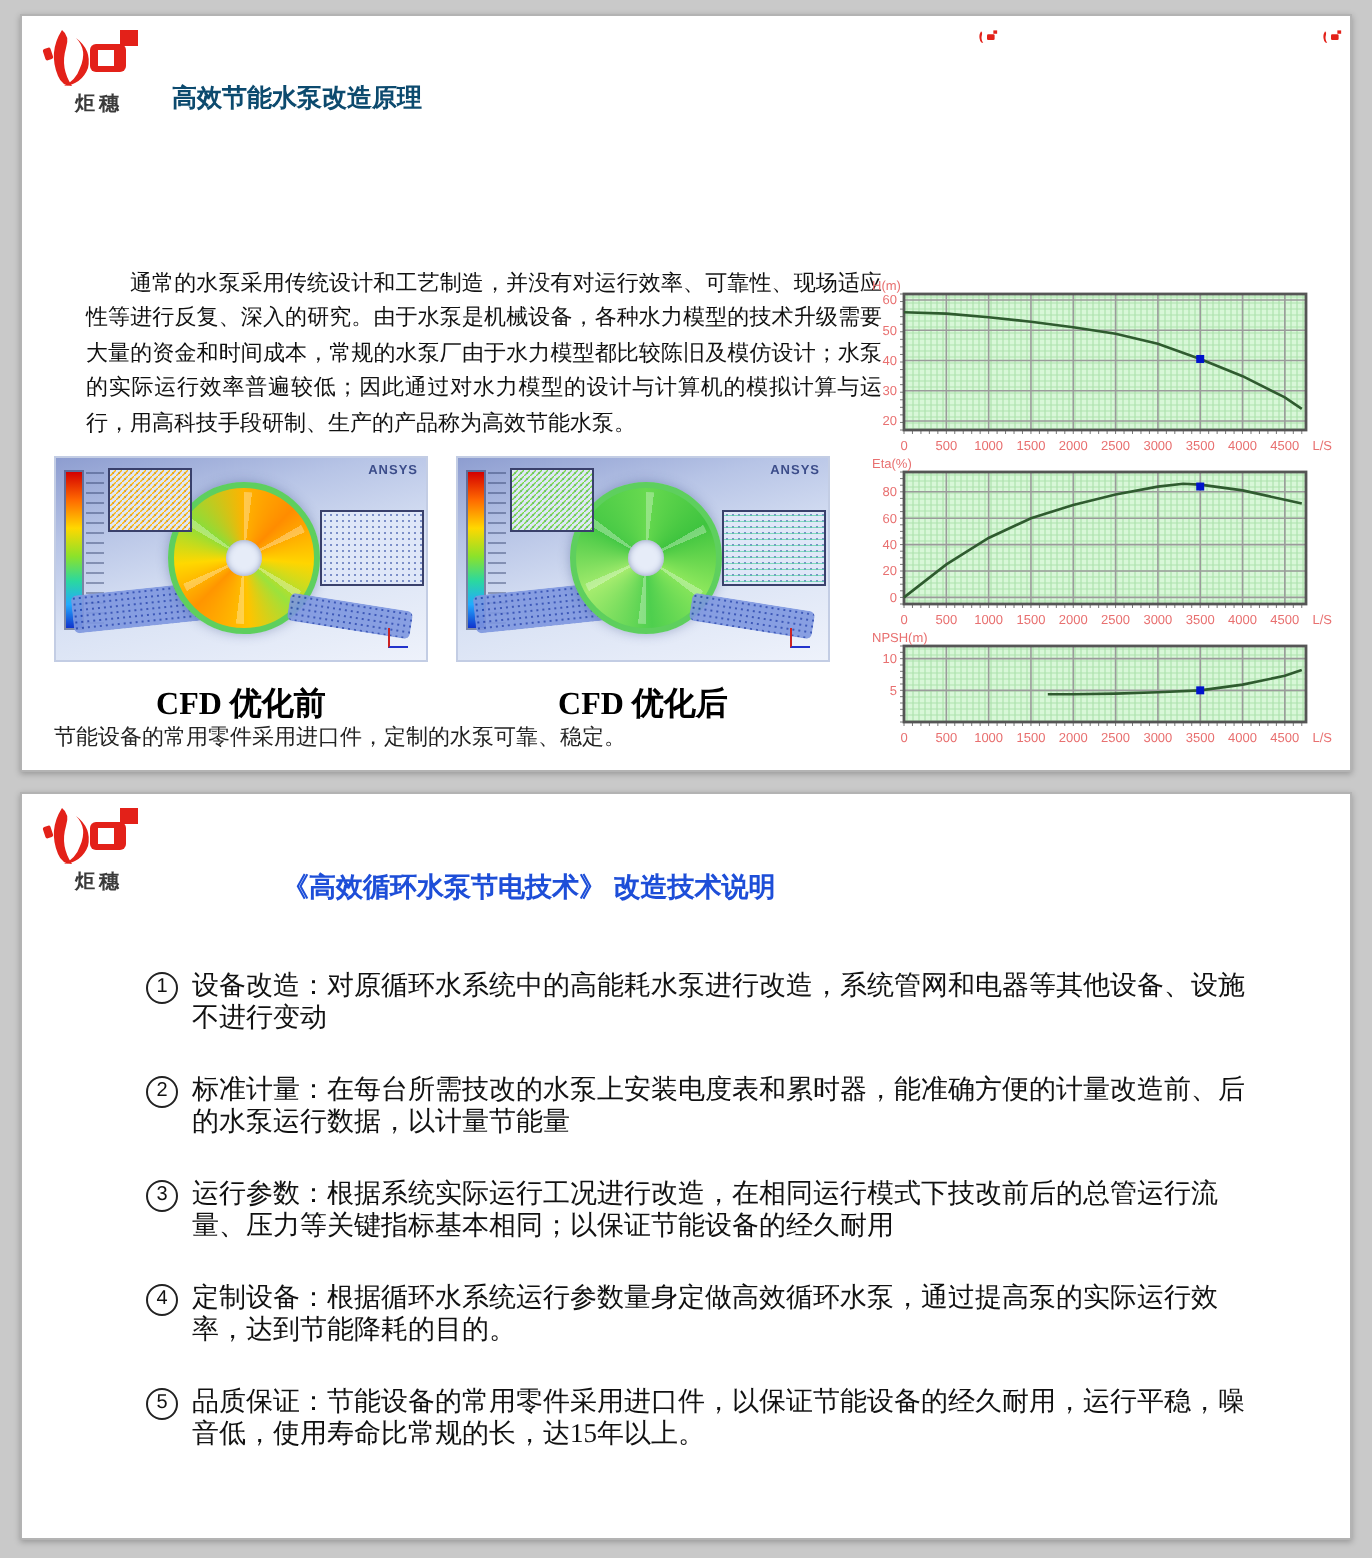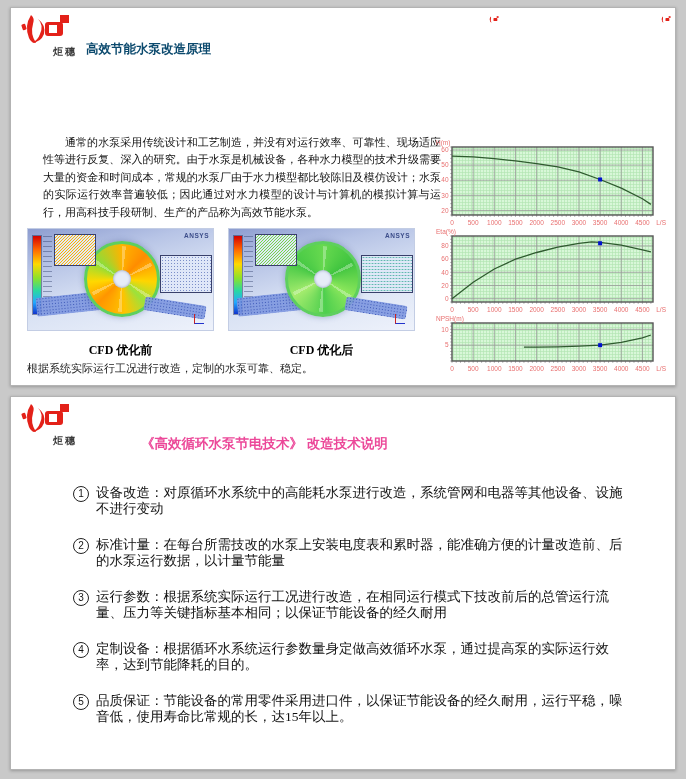--- a/index.html
+++ b/index.html
@@ -12,21 +12,21 @@
   .slide{
     position:absolute;left:10px;width:666px;
     background:#ffffff;border:1px solid #b3b3b3;
     box-shadow:0 1px 3px rgba(0,0,0,.25);
     box-sizing:border-box;
   }
   .slide1{top:7px;height:379px;}
   .slide2{top:396px;height:374px;}
 
   
-  .logo{position:absolute;left:8px;top:5px;width:58px;text-align:right;}
+  .logo{position:absolute;left:8px;top:5px;width:58px;text-align:center;}
   .logo svg{display:block;}
   .logo-text{display:block;font-size:10px;font-weight:bold;color:#3a3a3a;letter-spacing:2px;margin-top:-2px;margin-left:3px;}
   .mini-mark{position:absolute;top:3px;}
 
   
   .title1{position:absolute;left:0;top:13px;width:100%;margin:0;text-align:center;
     font-size:13.5px;font-weight:bold;color:#111;}
   .subtitle{position:absolute;left:75px;top:33px;margin:0;font-size:12.5px;font-weight:bold;}
   .lead{position:absolute;left:18px;top:53px;width:634px;margin:0;
     font-size:11.5px;font-weight:bold;color:#000;line-height:2.1;text-indent:2em;text-align:justify;}
@@ -67,28 +67,28 @@
     background-size:3px 3px;}
   .inset.left{left:26px;top:5px;width:40px;height:30px;}
   .inset.right{left:132px;top:26px;width:50px;height:36px;}
   .cfd-before .inset.left{background-image:linear-gradient(135deg,transparent 38%,#ffd800 46%,#ff9000 54%,transparent 62%),radial-gradient(rgba(40,70,160,.55) .5px,transparent .6px);}
   .cfd-after .inset.left{background-image:linear-gradient(135deg,transparent 38%,#9be23c 46%,#4ecf4e 54%,transparent 62%),radial-gradient(rgba(40,70,160,.55) .5px,transparent .6px);}
   .cfd-after .inset.right{background-image:linear-gradient(180deg,transparent 45%,rgba(80,210,160,.8) 55%,transparent 75%),radial-gradient(rgba(40,70,160,.55) .5px,transparent .6px);}
   .triad{position:absolute;right:9px;bottom:6px;width:9px;height:9px;
     border-left:1px solid #cc2222;border-bottom:1px solid #2233cc;}
   .captions{position:absolute;left:16px;top:334px;width:388px;display:flex;gap:14px;}
   .captions span{width:187px;text-align:center;font-family:"Liberation Serif",serif;
-    font-weight:bold;font-size:12px;color:#000;}
+    font-weight:bold;font-size:16px;color:#000;}
 
   
   .charts{position:absolute;left:424px;top:131px;display:flex;flex-direction:column;gap:1px;}
   .chart{line-height:0;}
 
   
-  .title2{position:absolute;left:130px;top:38px;margin:0;font-size:13.5px;font-weight:bold;color:#ec4899;}
+  .title2{position:absolute;left:130px;top:38px;margin:0;font-size:13.5px;font-weight:bold;color:#1d4ed8;}
   .items{position:absolute;left:62px;top:88px;width:562px;}
   .item{display:flex;gap:7px;margin-bottom:19px;font-family:"Liberation Serif",serif;
     font-size:13.5px;line-height:1.22;color:#111;}
   .item .num{flex:0 0 14px;width:14px;height:14px;border:1px solid #222;border-radius:50%;
     display:flex;align-items:center;justify-content:center;
     font-family:"Liberation Sans",sans-serif;font-size:10px;margin-top:1px;}
 </style>
 </head>
 <body>
 
@@ -471,21 +471,21 @@
           <text x="101.63157894736841" y="56" font-size="6.5" fill="#e87070" text-anchor="middle" font-family="sans-serif">2000</text>
           <text x="122.78947368421052" y="56" font-size="6.5" fill="#e87070" text-anchor="middle" font-family="sans-serif">2500</text>
           <text x="143.94736842105263" y="56" font-size="6.5" fill="#e87070" text-anchor="middle" font-family="sans-serif">3000</text>
           <text x="165.10526315789474" y="56" font-size="6.5" fill="#e87070" text-anchor="middle" font-family="sans-serif">3500</text>
           <text x="186.26315789473682" y="56" font-size="6.5" fill="#e87070" text-anchor="middle" font-family="sans-serif">4000</text>
           <text x="207.42105263157893" y="56" font-size="6.5" fill="#e87070" text-anchor="middle" font-family="sans-serif">4500</text>
           <text x="231" y="56" font-size="6.5" fill="#e87070" text-anchor="end" font-family="sans-serif">L/S</text>
         </svg></div>
   </div>
 
-  <p class="footer-note">根据系统实际运行工况进行改造，定制的水泵可靠、稳定。</p>
+  <p class="footer-note">节能设备的常用零件采用进口件，定制的水泵可靠、稳定。</p>
 </section>
 
 <section class="slide slide2">
 
   <div class="logo">
     <svg width="52" height="34" viewBox="0 0 52 34">
       <path d="M12 2 Q5 13 10 25 Q12 30 17 30 Q11 21 14 11 Q16 5 12 2 Z" fill="#e32119"></path>
       <path d="M19 6 Q25 12 21 21 Q19 27 13 30 Q22 29 25 21 Q27 12 19 6 Z" fill="#e32119"></path>
       <rect x="3" y="11" width="4" height="6" rx="1" transform="rotate(-18 5 14)" fill="#e32119"></rect>
       <rect x="26" y="9" width="18" height="14" rx="3" fill="#e32119"></rect>

